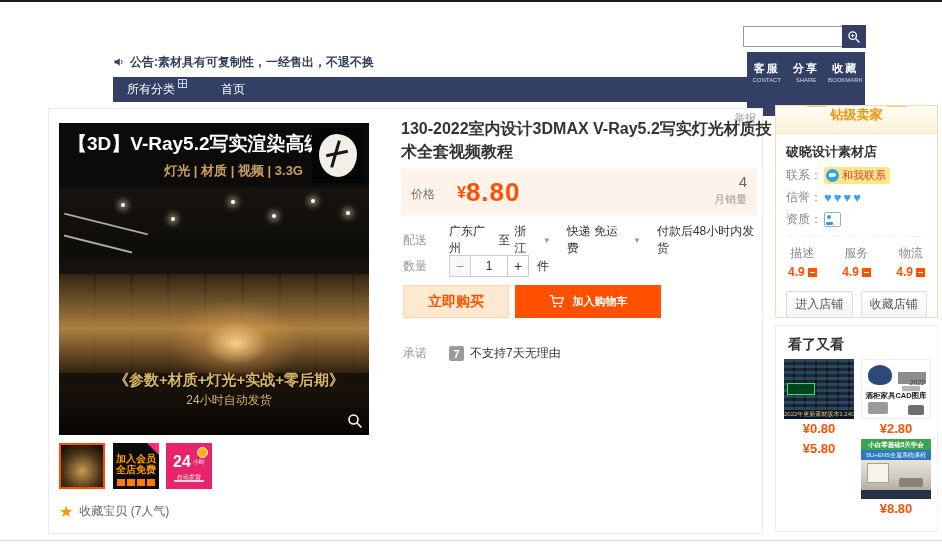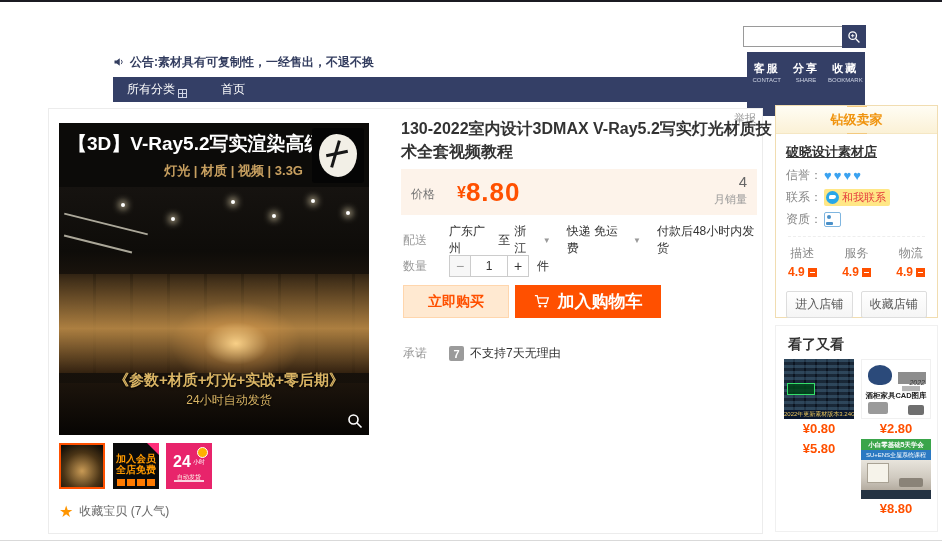--- a/index.html
+++ b/index.html
@@ -10,21 +10,21 @@
 
   
   .search-input{position:absolute;left:743px;top:26px;width:91px;height:19px;border:1px solid #9a9a9a;
         padding:0 4px;font-size:12px;outline:none;}
   .search-btn{position:absolute;left:842px;top:25px;width:24px;height:23px;background:#343f66;border:0;
         display:flex;align-items:center;justify-content:center;cursor:pointer;padding:0;}
   .announce{position:absolute;left:113px;top:54px;height:16px;display:flex;align-items:center;gap:5px;
         color:#333d5f;font-size:12px;font-weight:bold;}
   .navbar{position:absolute;left:113px;top:77px;width:634px;height:25px;background:#343f66;
         display:flex;align-items:center;color:#fff;font-size:12px;}
-  .nav-item{display:flex;align-items:flex-end;cursor:pointer;}
+  .nav-item{display:flex;align-items:flex-start;cursor:pointer;}
   .nav-item.first{margin-left:14px;}
   .nav-item.second{margin-left:34px;}
   .grid-ic{width:7px;height:7px;border:1px solid #cfd4e4;margin-left:3px;margin-top:-2px;
         background:linear-gradient(#cfd4e4,#cfd4e4) 50% 0/1px 100% no-repeat,
                    linear-gradient(#cfd4e4,#cfd4e4) 0 50%/100% 1px no-repeat;}
   .actions{position:absolute;left:747px;top:52px;width:118px;height:64px;background:#343f66;display:flex;color:#fff;}
   .action{flex:1;text-align:center;padding-top:9px;cursor:pointer;}
   .action .zh{font-size:11px;font-weight:bold;letter-spacing:2px;display:block;}
   .action .en{font-size:6px;color:#cfd4e4;display:block;margin-top:1px;letter-spacing:0;}
 
@@ -97,31 +97,31 @@
   .stp{width:22px;height:22px;border:1px solid #ccc;box-sizing:border-box;display:flex;align-items:center;
         justify-content:center;background:#f7f7f7;color:#999;font-size:14px;cursor:pointer;}
   .stp.plus{color:#333;background:#fff;}
   .qty-val{width:36px;height:22px;border-top:1px solid #ccc;border-bottom:1px solid #ccc;box-sizing:border-box;
         text-align:center;line-height:20px;background:#fff;color:#333;font-size:12px;}
   .unit{margin-left:8px;}
 
   .buy{position:absolute;left:354px;top:176px;width:106px;height:33px;background:#ffe9d1;border:1px solid #ffd6ad;
         color:#ff5000;font-size:14px;font-weight:bold;cursor:pointer;}
   .cart{position:absolute;left:466px;top:176px;width:146px;height:33px;background:#ff5000;border:0;color:#fff;
-        font-size:17px;font-weight:bold;display:flex;align-items:center;justify-content:center;gap:8px;cursor:pointer;}
+        font-size:11px;font-weight:bold;display:flex;align-items:center;justify-content:center;gap:8px;cursor:pointer;}
   .r-promise{top:236px;}
   .p7{width:15px;height:15px;background:#9b9b9b;border-radius:2px;color:#fff;font-size:11px;font-weight:bold;
         display:flex;align-items:center;justify-content:center;margin-right:6px;}
 
   
   .side1{position:absolute;left:775px;top:105px;width:163px;height:213px;border:1px solid #f1ddb1;background:#fff;box-sizing:border-box;}
   .s1-head{height:27px;background:linear-gradient(180deg,#fffdf4,#fbf1d6);border-bottom:1px solid #f5e7c4;
-        display:flex;align-items:center;justify-content:center;gap:4px;color:#f0940f;font-weight:bold;font-size:13px;flex-direction:column;}
+        display:flex;align-items:flex-start;justify-content:center;gap:4px;color:#f0940f;font-weight:bold;font-size:13px;}
   .dash{width:20px;height:1px;background:#f3c97e;}
-  .shop-name{margin:9px 10px 6px;font-size:13px;font-weight:bold;color:#333;text-decoration:underline;}
+  .shop-name{margin:9px 10px 6px;font-size:13px;font-weight:bold;color:#333;}
   .s-row{margin:5px 10px;font-size:12px;color:#888;display:flex;align-items:center;}
   .hearts{color:#3aa2f0;font-size:13px;letter-spacing:2px;margin-left:2px;}
   .ww-pill{display:inline-flex;align-items:center;gap:3px;background:#ffe786;border-radius:2px;
         padding:1px 4px 1px 2px;margin-left:2px;cursor:pointer;}
   .ww-ic{width:13px;height:13px;border-radius:50%;background:#28a7e8;position:relative;flex-shrink:0;}
   .ww-ic::after{content:"";position:absolute;left:3px;top:4px;width:7px;height:4px;background:#fff;border-radius:2px 2px 3px 1px;}
   .ww-txt{color:#e4393c;font-size:11px;}
   .cert{width:15px;height:13px;border:1px solid #7fb6e0;border-radius:2px;background:#fff;position:relative;margin-left:2px;}
   .cert::before{content:"";position:absolute;left:2px;top:2px;width:4px;height:4px;border-radius:50%;background:#4a90c8;}
   .cert::after{content:"";position:absolute;left:1px;bottom:1px;width:7px;height:3px;background:#4a90c8;border-radius:1px;}
@@ -352,29 +352,29 @@
   </div>
 
   <div class="side1">
     <div class="s1-head">
       <span class="dash"></span>
       <span>钻级卖家</span>
       <span class="dash"></span>
     </div>
     <div class="shop-name">破晓设计素材店</div>
     <div class="s-row">
-      <span>信誉：</span>
-      <span class="hearts">♥♥♥♥</span>
-    </div>
-    <div class="s-row">
       <span>联系：</span>
       <span class="ww-pill">
         <span class="ww-ic"></span>
         <span class="ww-txt">和我联系</span>
       </span>
+    </div>
+    <div class="s-row">
+      <span>信誉：</span>
+      <span class="hearts">♥♥♥♥</span>
     </div>
     <div class="s-row">
       <span>资质：</span>
       <span class="cert"></span>
     </div>
     <div class="rate-row">
       <div class="rate">
         <div>描述</div>
         <div class="v"><span>4.9</span><span class="lv"></span></div>
       </div>

